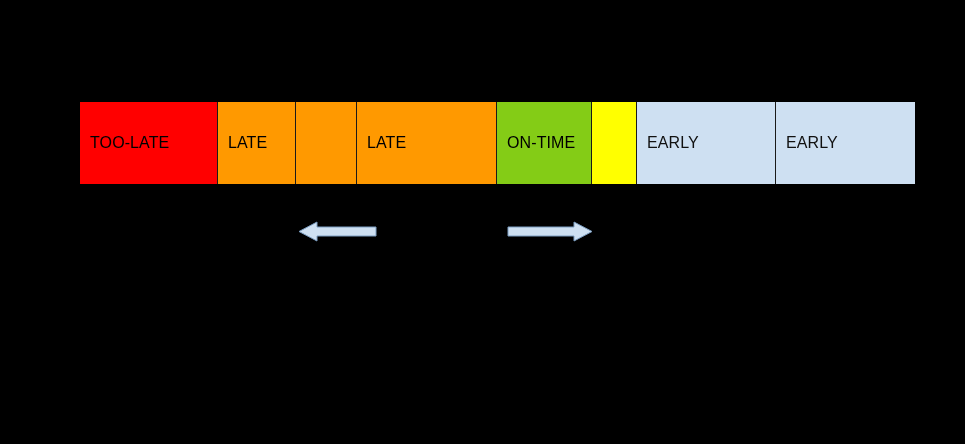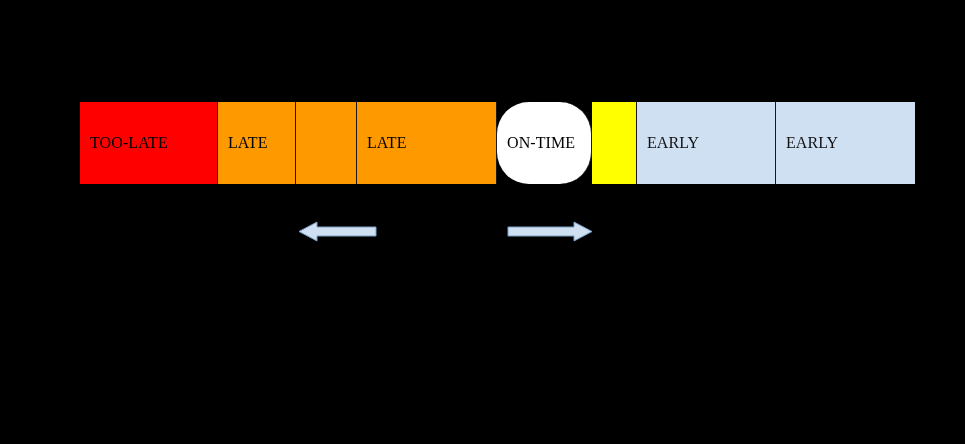--- a/index.html
+++ b/index.html
@@ -14,21 +14,20 @@
     overflow: hidden;
     font-family: "Liberation Sans", sans-serif;
   }
   #canvas {
     position: absolute;
     left: 0;
     top: 0;
     width: 965px;
     height: 444px;
     background: #000000;
-    font-family: Liberation Serif, serif;
   }
   .timeline-bar {
     position: absolute;
     left: 80px;
     top: 102px;
     width: 835px;
     height: 82px;
     display: flex;
     flex-direction: row;
     align-items: stretch;
@@ -82,21 +81,21 @@
     </div>
 
     <div class="segment seg-late" style="width: 61px; flex: 0 0 61px; background: rgb(255, 153, 0);">
       <span class="segment-label"></span>
     </div>
 
     <div class="segment seg-late" style="width: 140px; flex: 0 0 140px; background: rgb(255, 153, 0);">
       <span class="segment-label">LATE</span>
     </div>
 
-    <div class="segment seg-on-time" style="width: 95px; flex: 0 0 95px; background: #ffffff; border-radius: 32px;">
+    <div class="segment seg-on-time" style="width: 95px; flex: 0 0 95px; background: #84cc16;">
       <span class="segment-label">ON-TIME</span>
     </div>
 
     <div class="segment seg-on-time" style="width: 45px; flex: 0 0 45px; background: rgb(255, 255, 0);">
       <span class="segment-label"></span>
     </div>
 
     <div class="segment seg-early" style="width: 139px; flex: 0 0 139px; background: rgb(206, 224, 242);">
       <span class="segment-label">EARLY</span>
     </div>

